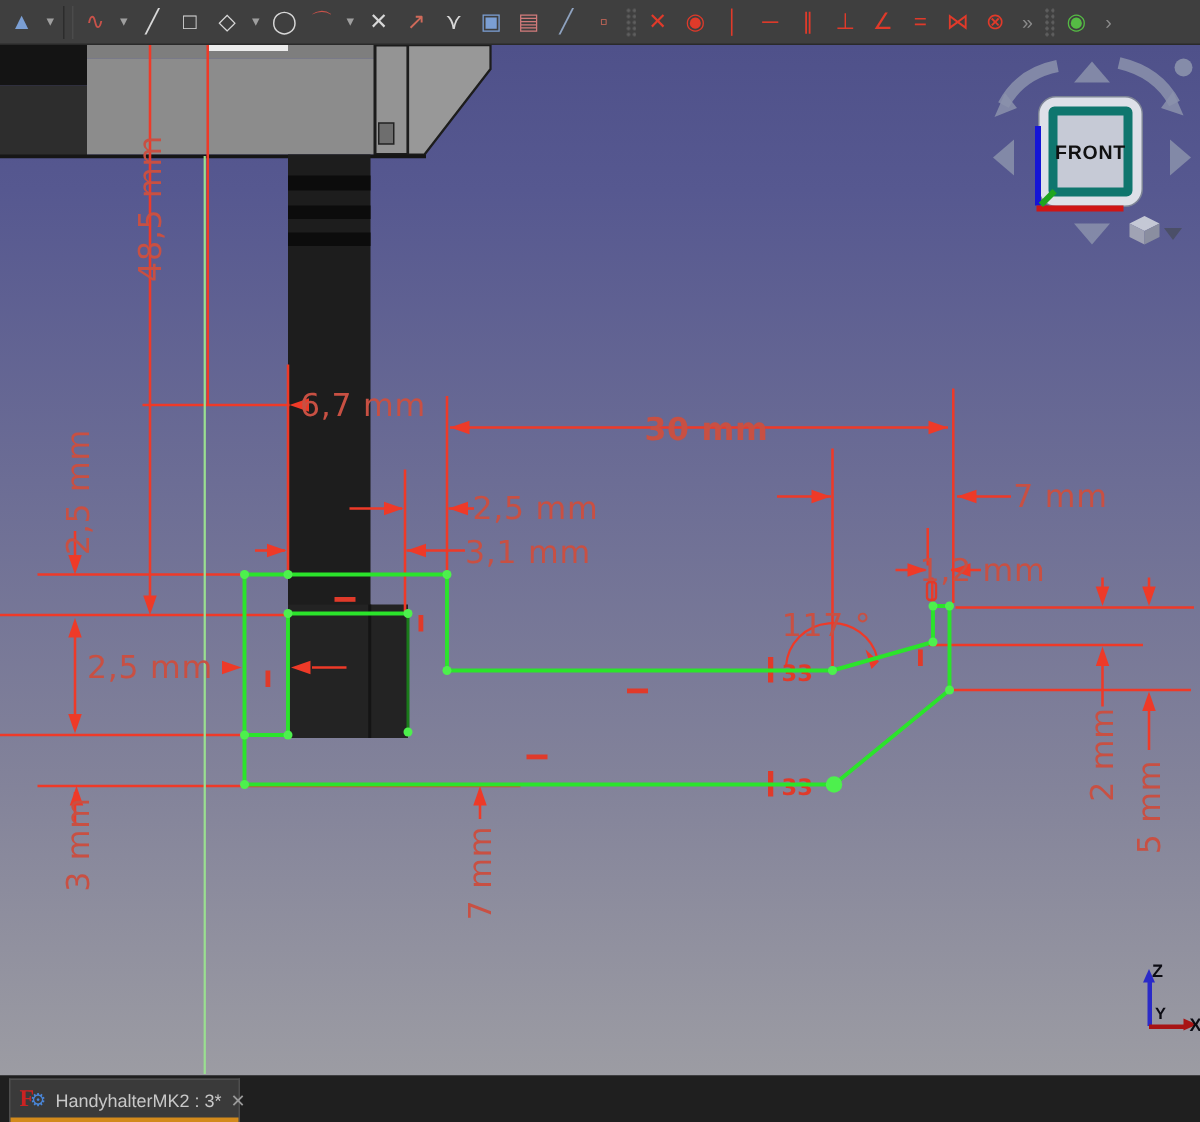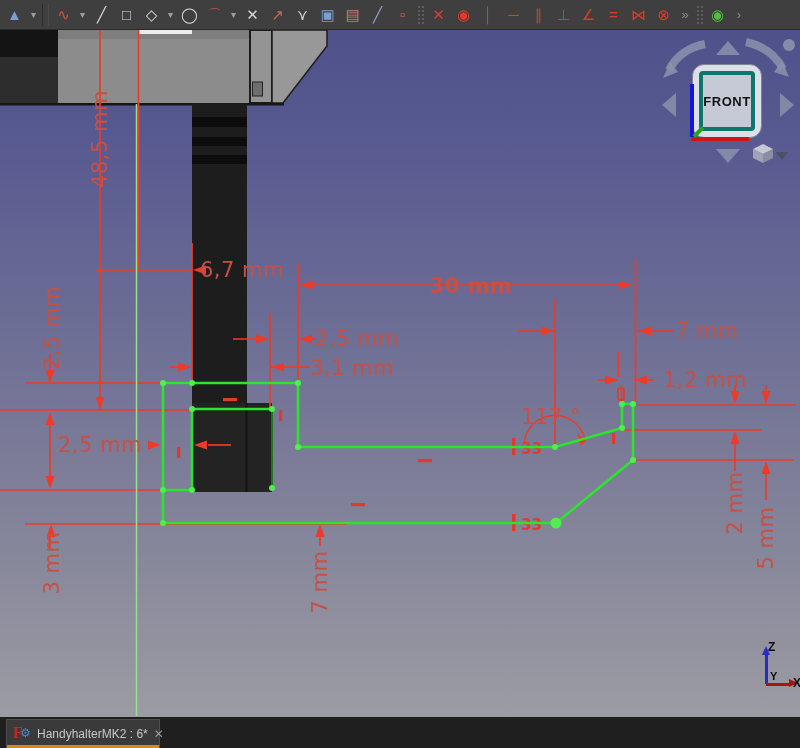--- a/index.html
+++ b/index.html
@@ -19,21 +19,21 @@
   .dim-label{position:absolute;transform:translate(-50%,-50%);font-family:"DejaVu Sans",sans-serif;font-size:21px;color:#c85043;white-space:nowrap;letter-spacing:.5px;}
   .dim-label.rot{transform:translate(-50%,-50%) rotate(-90deg);}
   
   #navcube{position:absolute;left:650px;top:2px;width:150px;height:148px;}
   .tri{position:absolute;width:0;height:0;opacity:.85;}
   .tri-up{left:66px;top:9px;border-left:12px solid transparent;border-right:12px solid transparent;border-bottom:14px solid #8b92ac;}
   .tri-down{left:66px;top:117px;border-left:12px solid transparent;border-right:12px solid transparent;border-top:14px solid #8b92ac;}
   .tri-left{left:12px;top:61px;border-top:12px solid transparent;border-bottom:12px solid transparent;border-right:14px solid #8b92ac;}
   .tri-right{left:130px;top:61px;border-top:12px solid transparent;border-bottom:12px solid transparent;border-left:14px solid #8b92ac;}
   #cube-face-outer{position:absolute;left:42px;top:32px;width:70px;height:74px;background:#dde0e8;border:1px solid #7e8596;border-radius:12px;box-sizing:border-box;}
-  #cube-face-inner{position:absolute;left:6px;top:6px;right:6px;bottom:6px;background:#c6cad6;border:4px solid #0f766e;border-radius:4px;display:flex;align-items:center;justify-content:center;}
+  #cube-face-inner{position:absolute;left:6px;top:6px;right:6px;bottom:6px;background:#c6cad6;border:6px solid #0f766e;border-radius:4px;display:flex;align-items:center;justify-content:center;}
   #cube-face-inner span{font-size:13px;font-weight:bold;color:#111;letter-spacing:.5px;}
   #nav-axis-z{position:absolute;left:40px;top:52px;width:4px;height:53px;background:#1515d6;}
   #nav-axis-x{position:absolute;left:41px;top:105px;width:58px;height:4px;background:#cf1515;}
   #nav-axis-y{position:absolute;left:42px;top:98px;width:13px;height:4px;background:#1fa51f;transform:rotate(-45deg);}
   #nav-sphere{position:absolute;left:133px;top:7px;width:12px;height:12px;border-radius:50%;background:#8b92ac;opacity:.9;}
   #nav-minicube-menu{position:absolute;left:126px;top:120px;width:0;height:0;border-left:6px solid transparent;border-right:6px solid transparent;border-top:8px solid #474c5e;opacity:.8;}
   
   #axis-ind{position:absolute;left:735px;top:610px;width:65px;height:60px;font-family:"Liberation Sans",sans-serif;}
   #axis-z-line{position:absolute;left:30px;top:14px;width:3px;height:30px;background:#2a2ac8;}
   #axis-z-head{position:absolute;left:27px;top:6px;width:0;height:0;border-left:4.5px solid transparent;border-right:4.5px solid transparent;border-bottom:9px solid #2a2ac8;}
@@ -232,21 +232,21 @@
         <div class="dim-label rot" style="left: 52px; top: 328px;">2,5 mm</div>
         <div class="dim-label rot" style="left: 52px; top: 563px;">3 mm</div>
         <div class="dim-label rot" style="left: 320px; top: 582px;">7 mm</div>
         <div class="dim-label rot" style="left: 735px; top: 503px;">2 mm</div>
         <div class="dim-label rot" style="left: 766px; top: 538px;">5 mm</div>
         <div class="dim-label" style="left: 242px; top: 270px;">6,7 mm</div>
         <div class="dim-label" style="left: 471px; top: 286px; font-weight: bold;">30 mm</div>
         <div class="dim-label" style="left: 357px; top: 339px;">2,5 mm</div>
         <div class="dim-label" style="left: 352px; top: 368px;">3,1 mm</div>
         <div class="dim-label" style="left: 707px; top: 331px;">7 mm</div>
-        <div class="dim-label" style="left: 705px; top: 380px;">1,2 mm</div>
+        <div class="dim-label" style="left: 655px; top: 380px;">1,2 mm</div>
         <div class="dim-label" style="left: 100px; top: 445px;">2,5 mm</div>
         <div class="dim-label" style="left: 551px; top: 417px;">117 °</div>
       </div>
 
     <div id="navcube">
       <svg width="150" height="148" style="position:absolute;left:0;top:0" xmlns="http://www.w3.org/2000/svg">
         <path d="M 55,12 Q 30,17 19,38" fill="none" stroke="#8b92ac" stroke-width="8" opacity="0.85"></path>
         <polygon points="13,46 28,40 20,30" fill="#8b92ac" opacity="0.85"></polygon>
         <path d="M 96,10 Q 122,16 133,37" fill="none" stroke="#8b92ac" stroke-width="8" opacity="0.85"></path>
         <polygon points="139,45 124,40 132,29" fill="#8b92ac" opacity="0.85"></polygon>
@@ -282,19 +282,19 @@
       <span class="axis-label" id="axis-label-x">X</span>
     </div>
   </div>
 
   <div id="tabbar">
     <div id="doc-tab">
       <span id="fc-logo">
         <span class="f">F</span>
           <span class="gear">⚙</span>
       </span>
-      <span id="tab-title">HandyhalterMK2 : 6*</span>
+      <span id="tab-title">HandyhalterMK2 : 3*</span>
       <span id="tab-close">✕</span>
       <span class="underline"></span>
     </div>
   </div>
 
 </div>
 
 </body></html>

